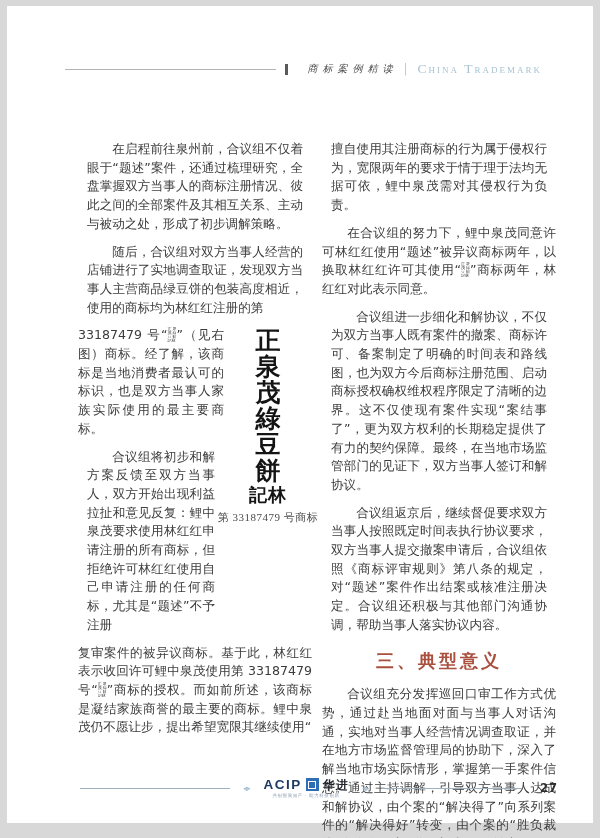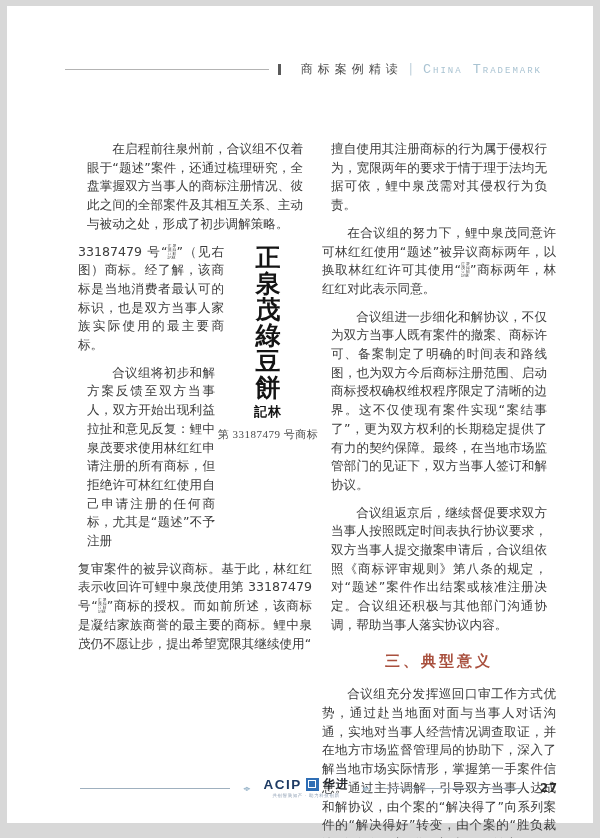--- a/index.html
+++ b/index.html
@@ -7,63 +7,63 @@
     width:600px;height:838px;position:relative;overflow:hidden;
     background:#d8d8d8;
     font-family:"DejaVu Sans","Liberation Sans",sans-serif;
   }
   .sheet{position:absolute;left:7px;top:6px;right:7px;bottom:15px;background:#ffffff;}
 
   
   .hdr{position:absolute;left:65px;right:58px;top:60px;height:18px;display:flex;align-items:center;z-index:2;}
   .hdr-rule{flex:1;height:1px;background:#b3b3b3;}
   .hdr-bar{width:3px;height:11px;background:#5a5a5a;margin-left:9px;}
-  .hdr-zh{margin-left:20px;font-family:"DejaVu Serif","Liberation Serif",serif;
-    font-size:12px;letter-spacing:5px;color:#4a4a4a;white-space:nowrap;}
+  .hdr-zh{margin-left:20px;font-family:"DejaVu Serif","Liberation Serif",serif;font-style:italic;
+    font-size:10px;letter-spacing:5px;color:#4a4a4a;white-space:nowrap;}
   .hdr-sep{margin:0 10px 0 6px;color:#b9cdd9;font-size:12px;}
-  .hdr-en{font-family:Liberation Mono, monospace;font-variant:small-caps;
+  .hdr-en{font-family:Liberation Serif, serif;font-variant:small-caps;
     font-size:13.5px;letter-spacing:2px;color:#a9c3d2;white-space:nowrap;}
 
   
   .col{position:absolute;top:131px;width:234px;font-size:12.6px;line-height:18.7px;
     text-align:justify;color:#3c3c3c;z-index:2;}
   .col-left{left:78px;}
   .col-right{left:322px;}
   .col p{margin:9px;text-indent:2em;}
   .col p.noindent{text-indent:0;}
   .seg{text-indent:0;}
 
   
   .wrapzone{display:flex;}
   .wrapzone .narrow{flex:1;min-width:0;}
   .figure{width:88px;flex:none;display:flex;flex-direction:column;align-items:center;padding-top:2px;}
   .tm-chars{font-family:"DejaVu Serif","Liberation Serif",serif;font-weight:bold;color:#141414;
     font-size:25px;line-height:26px;text-align:center;}
   .tm-bottom{font-family:"DejaVu Serif","Liberation Serif",serif;font-weight:bold;color:#141414;
-    font-size:13px;line-height:22px;letter-spacing:1px;}
+    font-size:18px;line-height:22px;letter-spacing:1px;}
   .tm-caption{margin-top:2px;font-family:Liberation Serif, serif;
     font-size:11px;color:#4a4a4a;letter-spacing:0.5px;white-space:nowrap;text-indent:0;}
 
   
   .mini-mark{display:inline-block;width:9px;height:15px;overflow:hidden;vertical-align:-3px;
     font-size:4px;line-height:4px;color:#3c3c3c;word-break:break-all;letter-spacing:0;
     font-family:"DejaVu Serif","Liberation Serif",serif;text-indent:0;}
 
   
   .section-h{margin:17px 0 15px;text-align:center;text-indent:0 !important;
-    color:#a9503e;font-weight:bold;font-size:15px;letter-spacing:3px;}
+    color:#a9503e;font-weight:bold;font-size:18px;letter-spacing:3px;}
 
   
   .ftr{position:absolute;left:80px;right:42px;top:776px;height:24px;display:flex;align-items:center;z-index:2;}
   .f-line{height:1px;background:#9fb0bf;}
   .f-line-left{width:150px;}
   .f-line-right{flex:1;}
   .f-orn{font-size:6px;color:#9db8cc;margin:0 14px;transform:scaleX(1.6);}
   .logo{display:flex;flex-direction:column;align-items:center;line-height:1;}
-  .logo-row{display:flex;}
+  .logo-row{display:flex;align-items:center;}
   .logo-acronym{font-weight:bold;font-size:13.5px;letter-spacing:1.5px;color:#1d3a63;
     font-family:"Liberation Sans","DejaVu Sans",sans-serif;}
   .acip-sq{width:13px;height:13px;background:#2f6eb5;position:relative;margin:0 4px;}
   .acip-sq::after{content:"";position:absolute;left:2.5px;top:2.5px;right:2.5px;bottom:2.5px;
     border:1.5px solid #ffffff;}
   .logo-cn{font-weight:bold;font-size:12px;color:#20242a;letter-spacing:1px;}
   .logo-tagline{margin-top:2.5px;font-size:4.5px;color:#8a9bb0;letter-spacing:0.6px;white-space:nowrap;}
   .page-num{margin-left:18px;font-weight:bold;font-size:11.5px;color:#2e2e2e;letter-spacing:1px;text-align:center;}
 </style>
 </head>
@@ -74,20 +74,21 @@
 <div class="hdr">
   <div class="hdr-rule"></div>
   <div class="hdr-bar"></div>
   <span class="hdr-zh">商标案例精读</span>
   <span class="hdr-sep">|</span>
   <span class="hdr-en">China Trademark</span>
 </div>
 
 <div class="col col-left">
   <p>在启程前往泉州前，合议组不仅着眼于“题述”案件，还通过梳理研究，全盘掌握双方当事人的商标注册情况、彼此之间的全部案件及其相互关系、主动与被动之处，形成了初步调解策略。</p>
+  <p>随后，合议组对双方当事人经营的店铺进行了实地调查取证，发现双方当事人主营商品绿豆饼的包装高度相近，使用的商标均为林红红注册的第</p>
 
   <div class="wrapzone">
     <div class="narrow">
       <div class="seg">
         <span>33187479 号“</span><span class="mini-mark">正泉茂綠豆餅記林</span><span>”（见右图）商标。经了解，该商标是当地消费者最认可的标识，也是双方当事人家族实际使用的最主要商标。</span>
       </div>
       <p>合议组将初步和解方案反馈至双方当事人，双方开始出现利益拉扯和意见反复：鲤中泉茂要求使用林红红申请注册的所有商标，但拒绝许可林红红使用自己申请注册的任何商标，尤其是“题述”不予注册</p>
     </div>
     <div class="figure">
       <div class="tm-chars">正</div>

